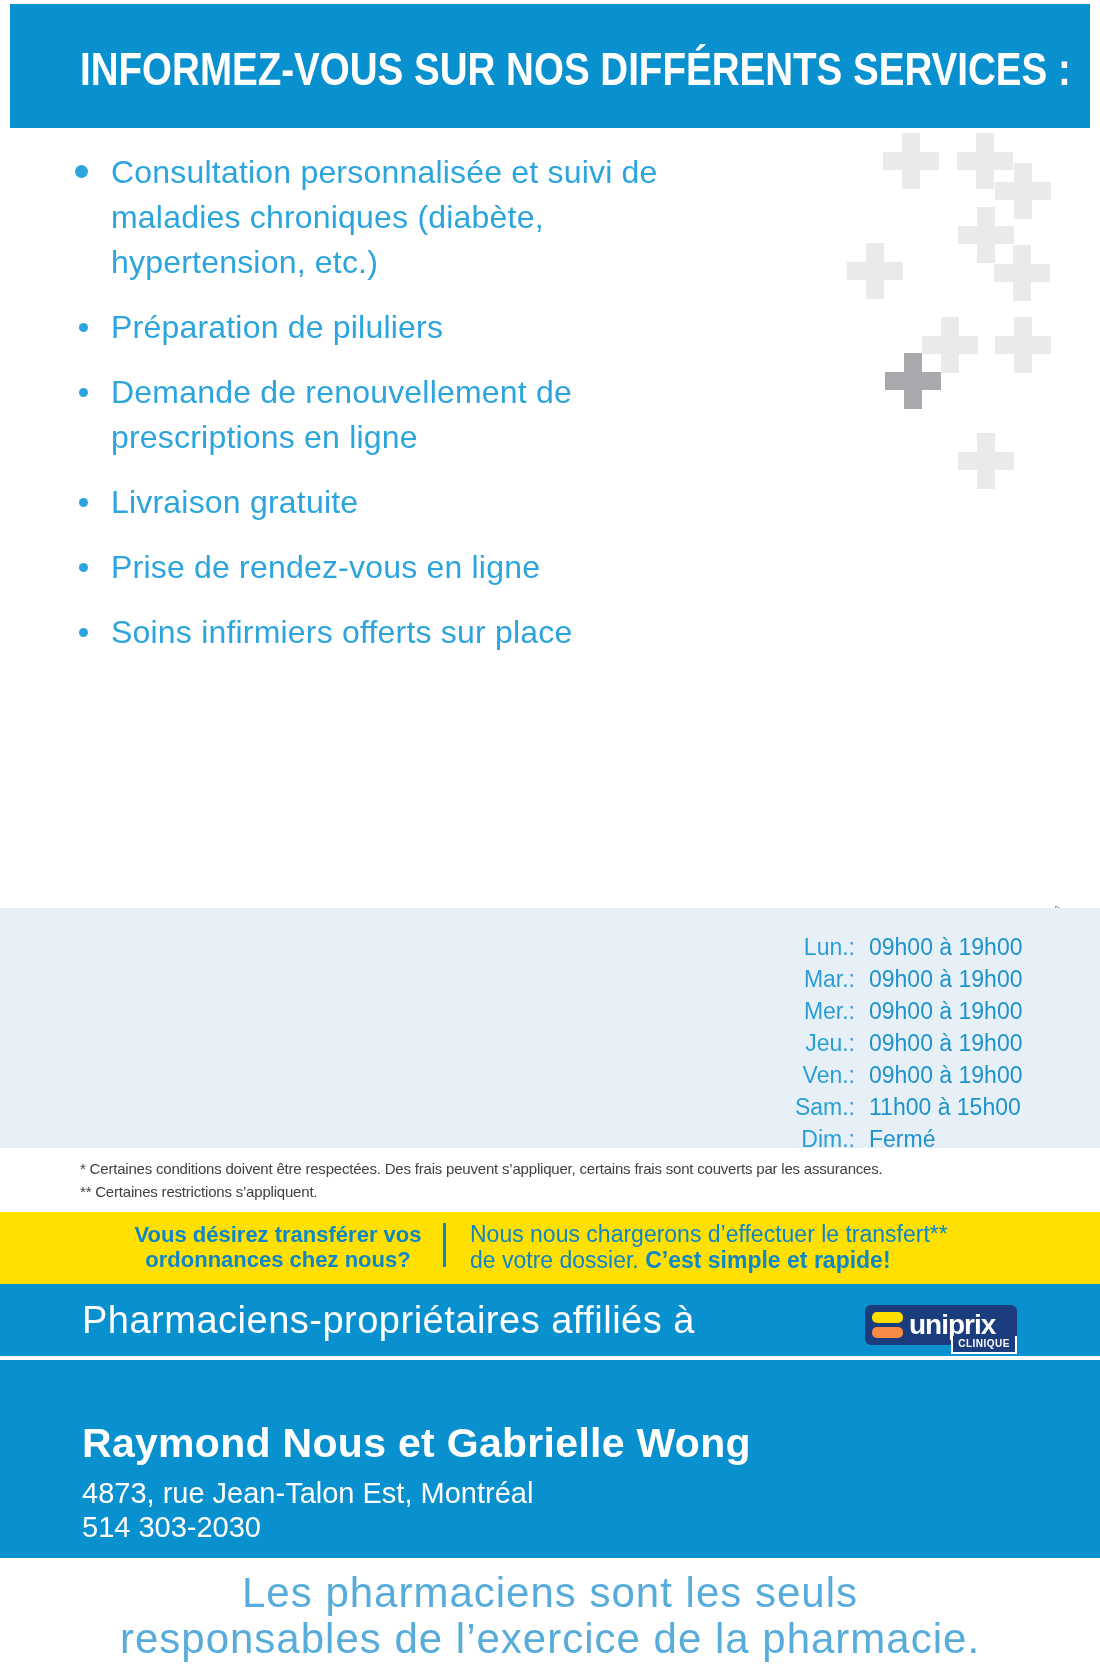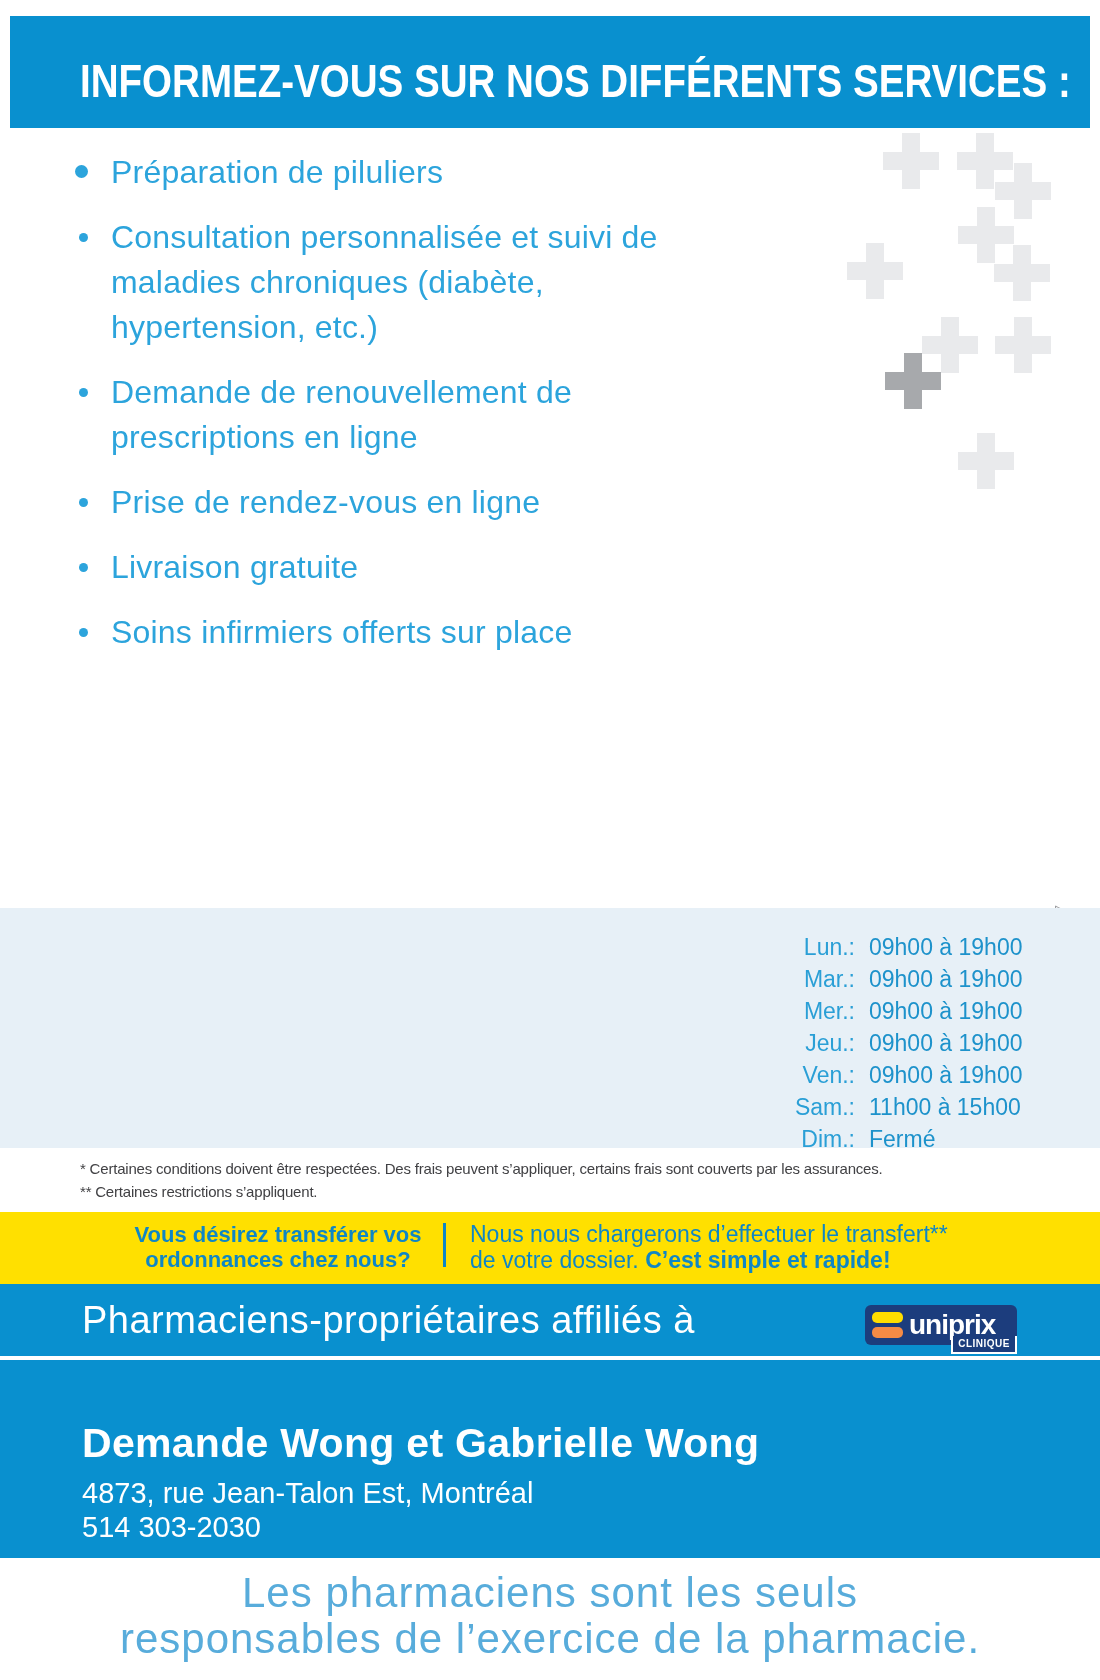--- a/index.html
+++ b/index.html
@@ -16,21 +16,21 @@
     --code-gray:#9C9EA1;
     --fineprint:#414144;
     --disclaimer-blue:#58ACDB;
   }
   *{box-sizing:border-box;margin:0;padding:0;}
   html,body{background:#fff;}
   body{font-family:"Liberation Sans","DejaVu Sans",sans-serif;}
   .page{position:relative;width:1100px;height:1680px;background:#fff;overflow:hidden;}
 
   
-  .sec-header{position:absolute;left:10px;right:10px;top:16px;height:128px;background:var(--brand-blue);padding-left:32px;}
+  .sec-header{position:absolute;left:10px;right:10px;top:4px;height:128px;background:var(--brand-blue);padding-left:32px;}
   .sec-header h1{position:absolute;left:70px;top:50%;transform:translateY(-50%) scaleX(0.82);
     transform-origin:left center;color:#fff;font-size:47px;font-weight:bold;white-space:nowrap;letter-spacing:0;}
 
   
   .sec-services{position:absolute;left:0;right:0;top:128px;height:780px;background:#fff;}
   .svc-list{position:absolute;left:75px;top:22px;width:680px;list-style:none;}
   .svc-item{display:flex;margin-bottom:20px;}
   .dot{position:relative;flex:0 0 36px;}
   .dot::after{content:"";position:absolute;left:4px;top:18px;width:9px;height:9px;border-radius:50%;background:var(--accent-blue);}
   .svc-item:first-child .dot::after{left:0;top:15px;width:13px;height:13px;}
@@ -105,40 +105,40 @@
     <i class="cross" style="left:994px;top:117px"></i>
     <i class="cross" style="left:847px;top:115px"></i>
     <i class="cross" style="left:922px;top:189px"></i>
     <i class="cross" style="left:995px;top:189px"></i>
     <i class="cross dark" style="left:885px;top:225px"></i>
     <i class="cross" style="left:958px;top:305px"></i>
 
     <ul class="svc-list">
       <li class="svc-item">
         <span class="dot"></span>
-        <span class="svc-text">Préparation de piluliers</span>
-      </li>
-      <li class="svc-item">
-        <span class="dot"></span>
         <span class="svc-text">Consultation personnalisée et suivi de
 maladies chroniques (diabète,
 hypertension, etc.)</span>
       </li>
       <li class="svc-item">
         <span class="dot"></span>
+        <span class="svc-text">Préparation de piluliers</span>
+      </li>
+      <li class="svc-item">
+        <span class="dot"></span>
         <span class="svc-text">Demande de renouvellement de
 prescriptions en ligne</span>
       </li>
       <li class="svc-item">
         <span class="dot"></span>
+        <span class="svc-text">Livraison gratuite</span>
+      </li>
+      <li class="svc-item">
+        <span class="dot"></span>
         <span class="svc-text">Prise de rendez-vous en ligne</span>
-      </li>
-      <li class="svc-item">
-        <span class="dot"></span>
-        <span class="svc-text">Livraison gratuite</span>
       </li>
       <li class="svc-item">
         <span class="dot"></span>
         <span class="svc-text">Soins infirmiers offerts sur place</span>
       </li>
     </ul>
 
     <div class="doc-code">P02166_D12907</div>
   </section>
 
@@ -200,21 +200,21 @@
       <span class="logo-bars">
         <span class="bar-y"></span>
         <span class="bar-o"></span>
       </span>
       <span class="logo-word">uniprix</span>
       <span class="logo-tag">CLINIQUE</span>
     </div>
   </section>
 
   <section class="sec-owner">
-    <div class="owner-names">Demande Wong et Gabrielle Wong</div>
+    <div class="owner-names">Raymond Nous et Gabrielle Wong</div>
     <div class="owner-address">4873, rue Jean-Talon Est, Montréal</div>
     <div class="owner-phone">514 303-2030</div>
   </section>
 
   <section class="sec-disclaimer">
     <p class="disc-line">Les pharmaciens sont les seuls</p>
     <p class="disc-line">responsables de l’exercice de la pharmacie.</p>
   </section>
 
 </div>

